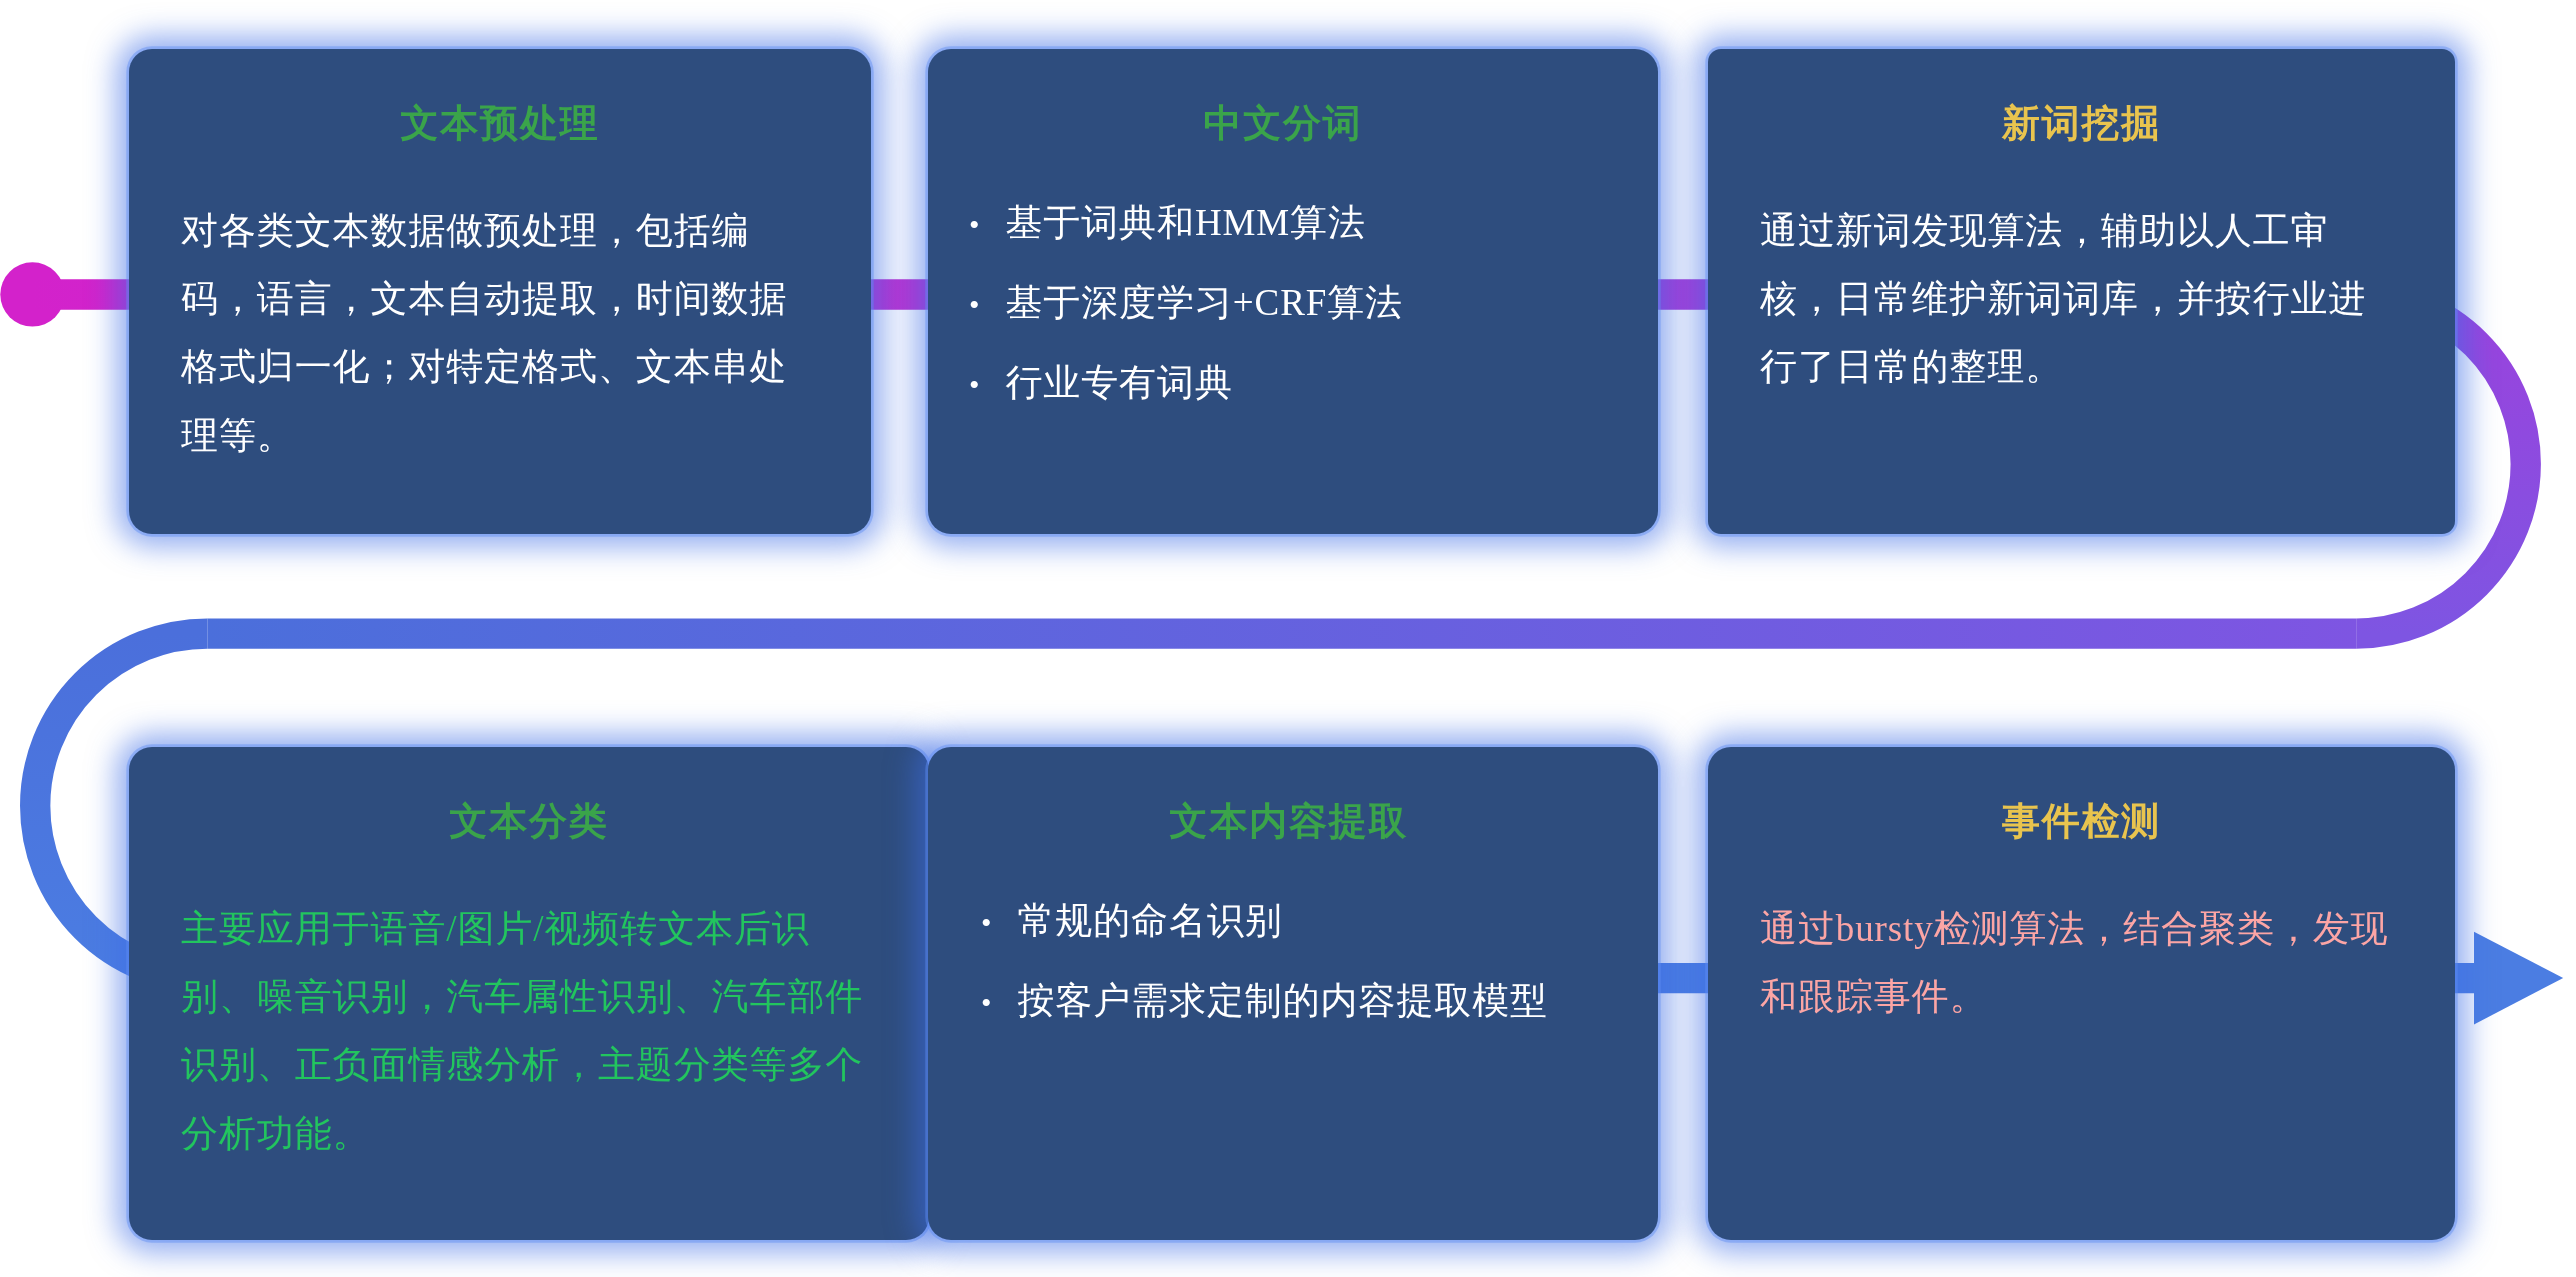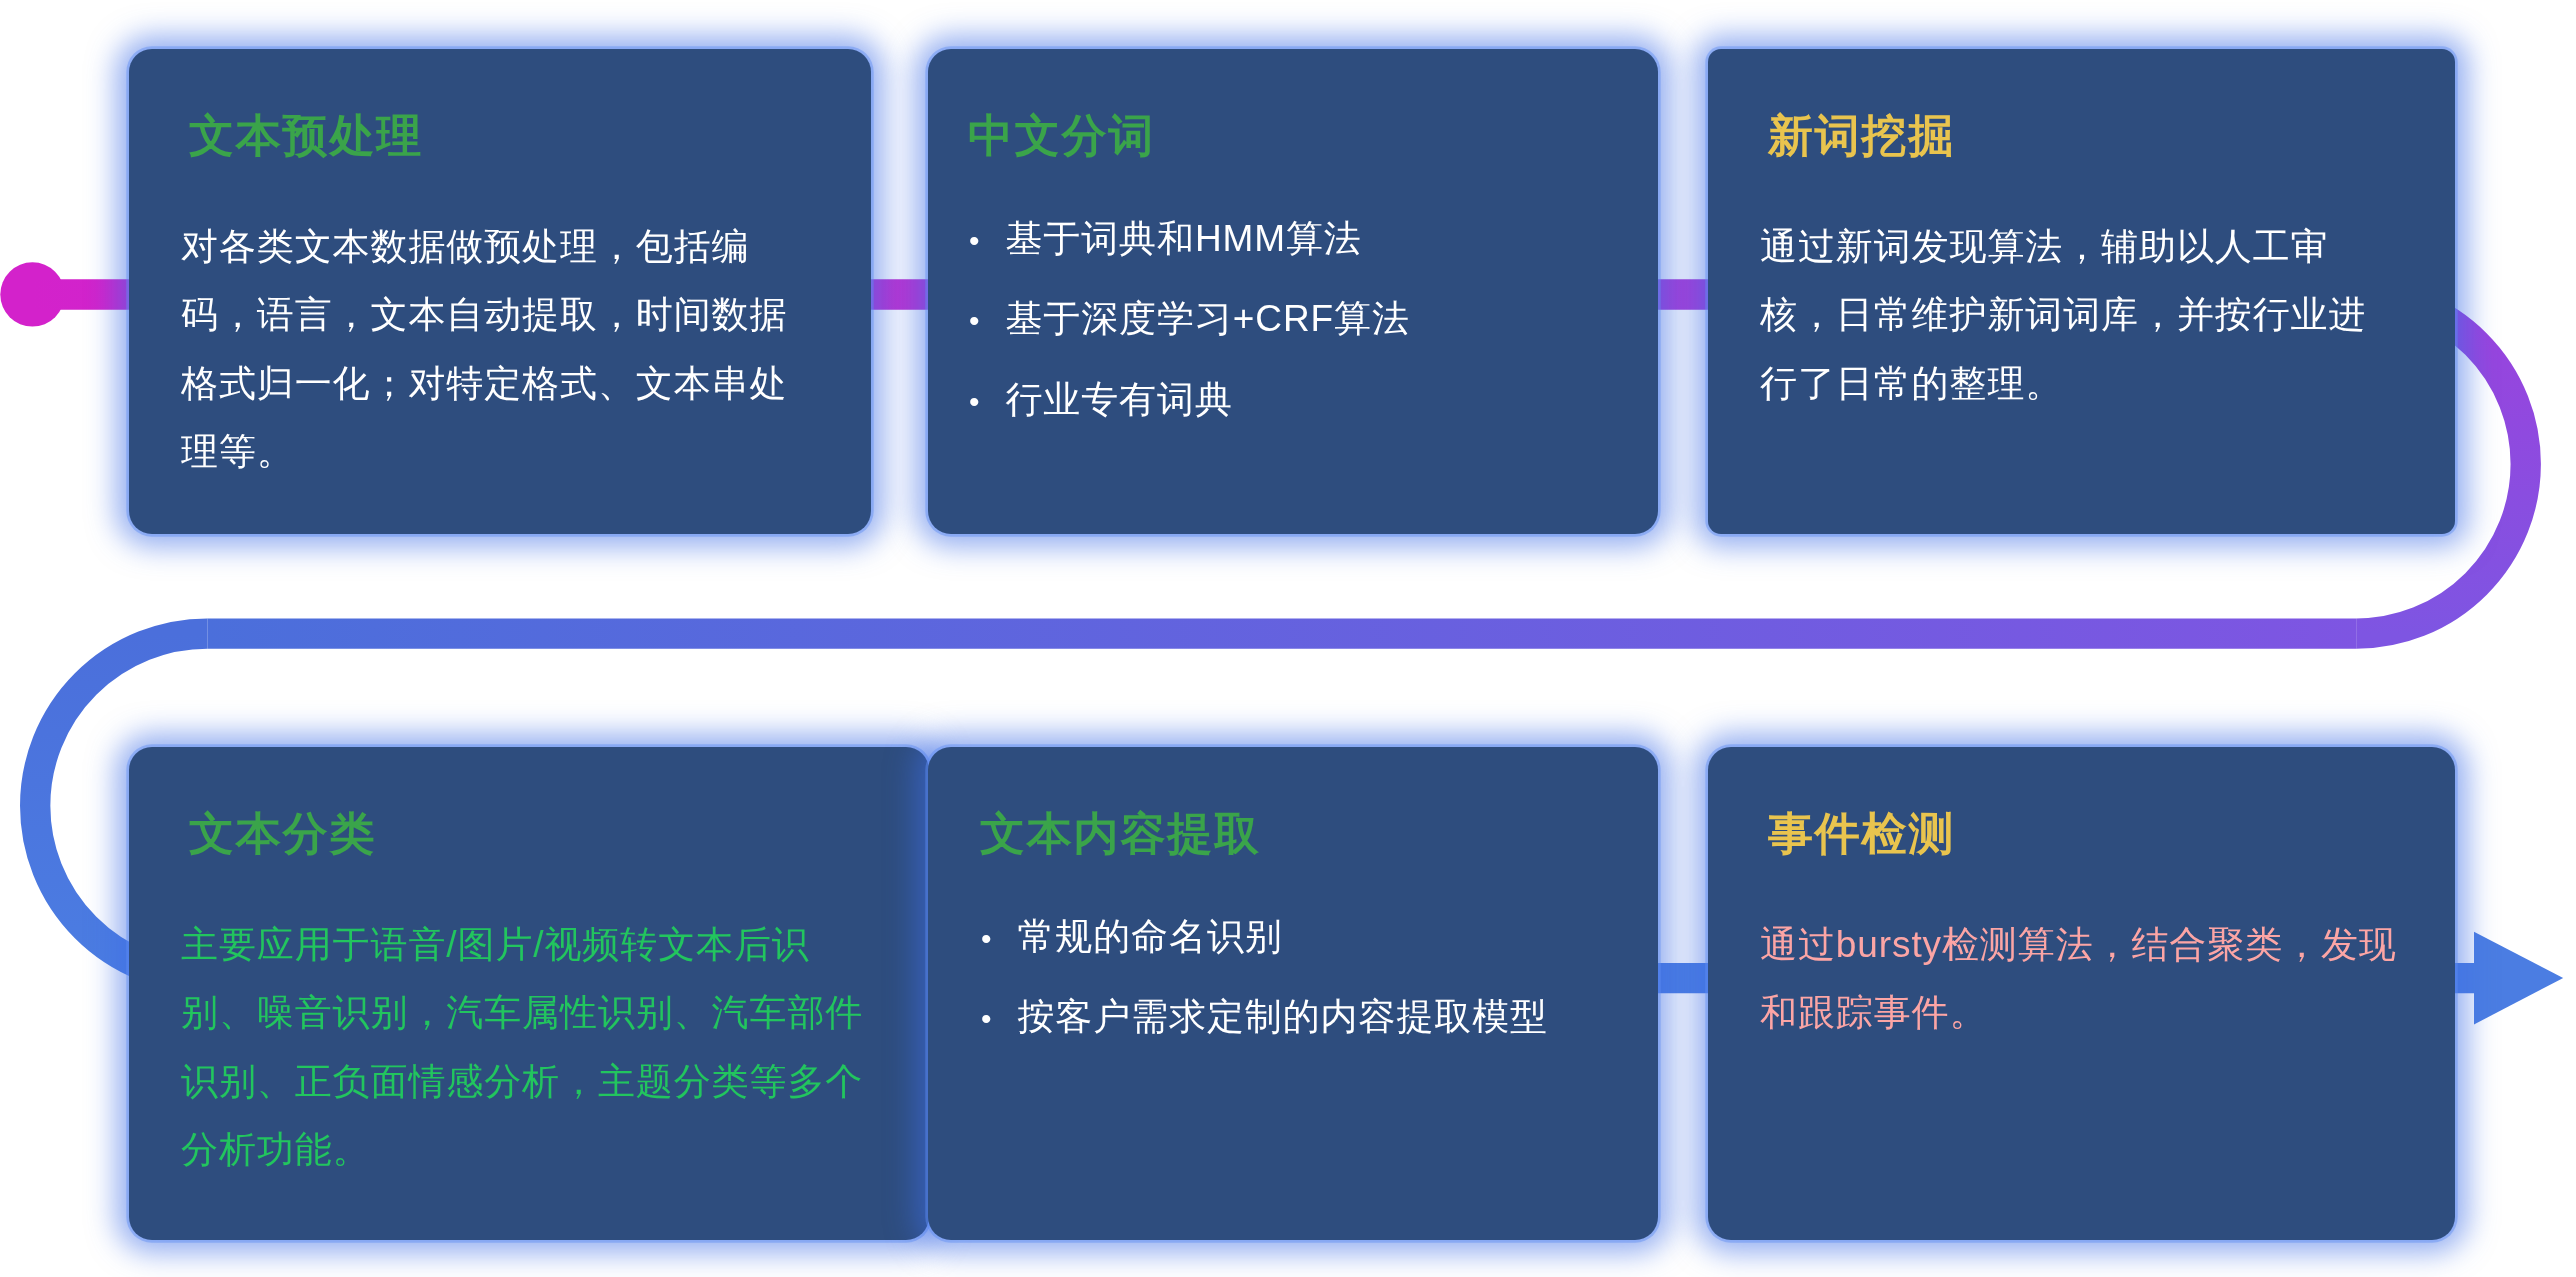--- a/index.html
+++ b/index.html
@@ -23,27 +23,28 @@
   }
   .card {
     position: absolute;
     z-index: 2;
     background: #2e4d7e;
     border-radius: 23px;
     padding: 52px 52px 43px 52px;
     box-shadow: 0 0 0 2.7px rgba(95,142,245,0.45), 0 0 28.6px 12.5px rgba(62,110,230,0.55);
   }
   .card-title {
-    margin: 8px;
-    font-size: 45px;
+    margin: 0;
+    font-size: 38px;
     font-weight: bold;
     letter-spacing: 1.8px;
     line-height: 1.2;
+    text-align: center;
   }
-  .card-body { margin-top: 50px; }
+  .card-body { margin-top: 50px; font-family: Liberation Serif, serif; }
   .para {
     margin: 0;
     color: #ffffff;
     font-size: 37px;
     line-height: 1.85;
     letter-spacing: 0.9px;
   }
   .bullet-list {
     list-style: none;
     margin: 10.7px 0 0 9px;

